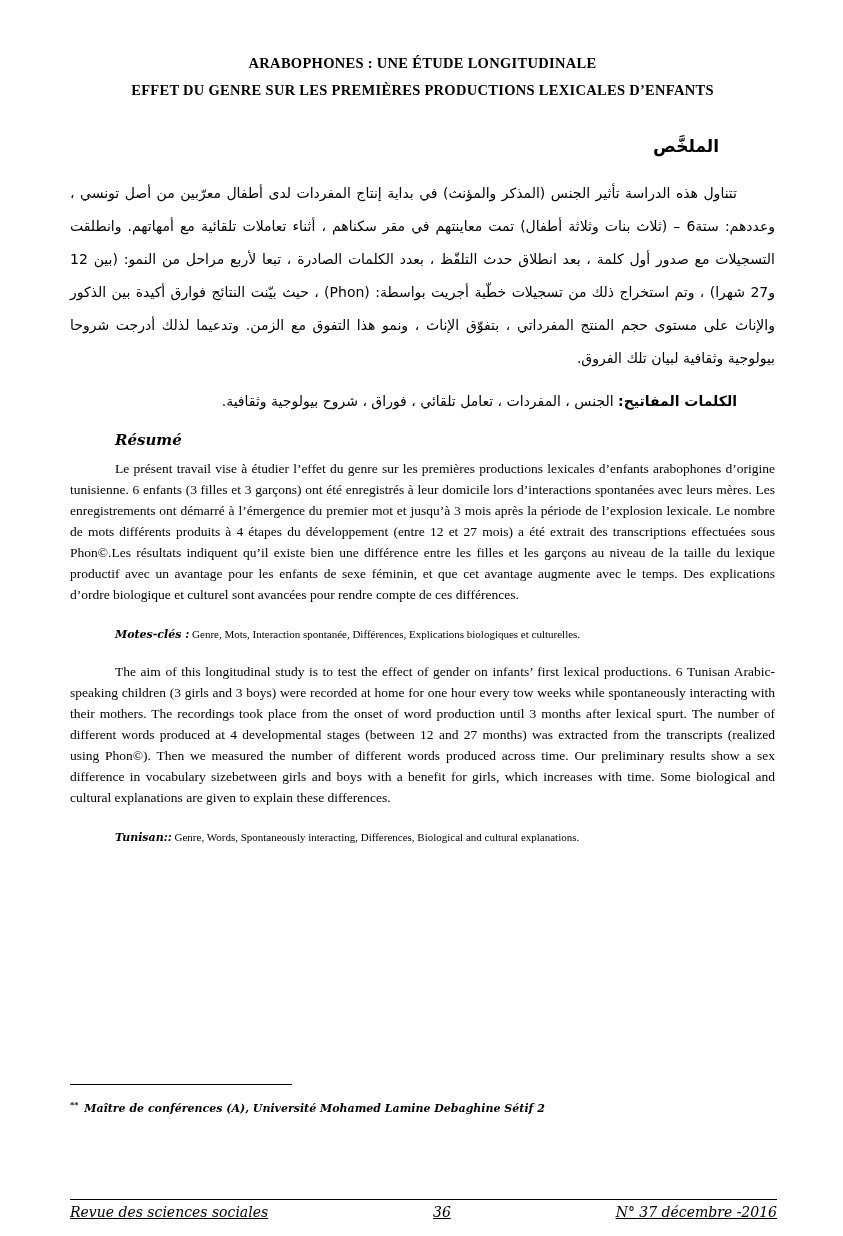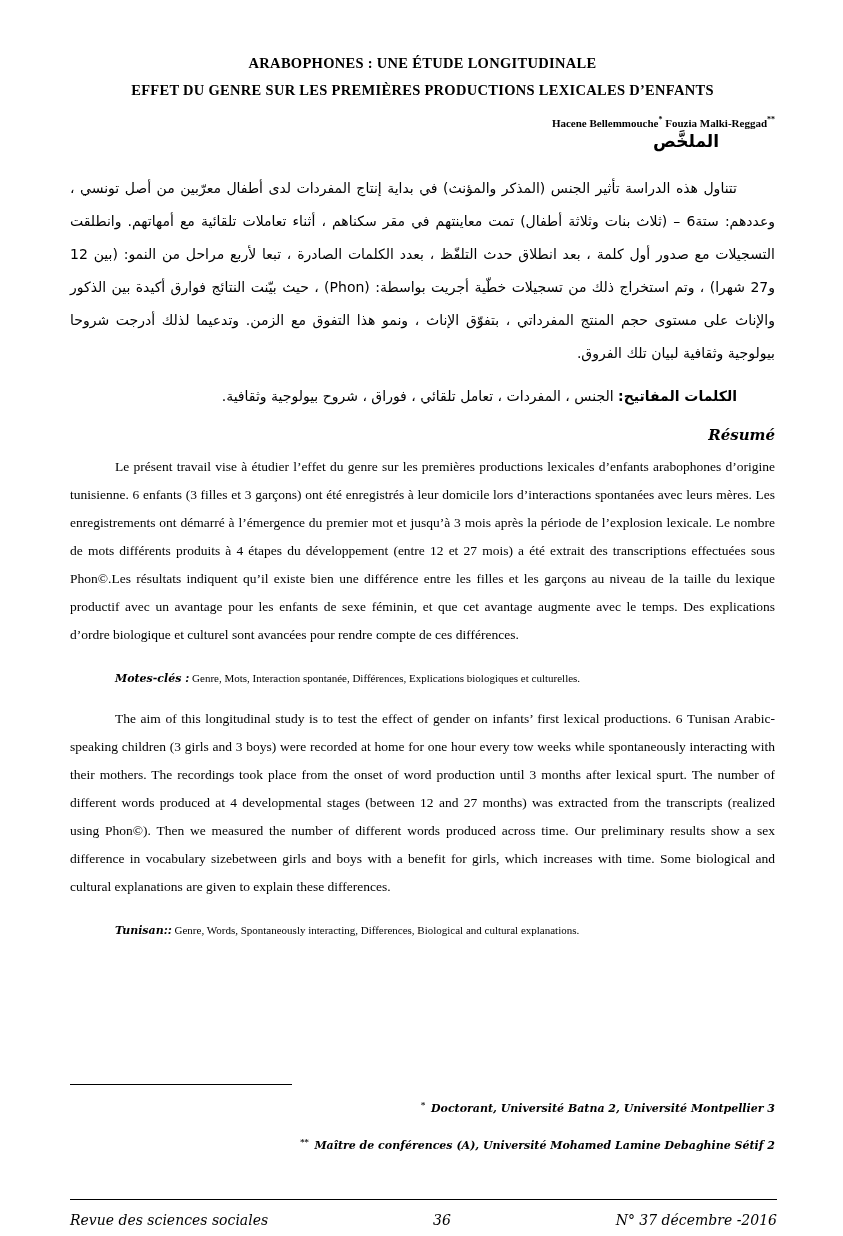--- a/index.html
+++ b/index.html
@@ -30,21 +30,21 @@
   }
   .authors sup { font-size: 8px; }
 
   
   .ar { direction: rtl; font-family: "DejaVu Sans", sans-serif; }
   .ar-heading {
     text-align: right;
     padding-right: 56px;
     font-weight: bold;
     font-size: 17px;
-    margin-top: 2px;
+    margin-top: 32px;
   }
   .ar-abstract {
     text-align: justify;
     font-size: 14px;
     line-height: 33px;
     text-indent: 38px;
     margin-top: 21px;
   }
   .ar-keywords {
     font-size: 14px;
@@ -52,31 +52,30 @@
     text-indent: 38px;
     margin-top: 8px;
   }
   .ar-keywords .label { font-weight: bold; }
 
   
   .script {
     font-family: "DejaVu Serif", serif;
     font-style: italic;
     font-weight: bold;
-    text-align: right;
   }
   .section-heading {
     font-size: 15px;
     margin: 18px 0 0 45px;
   }
 
   .para {
     text-align: justify;
     font-size: 13.5px;
-    line-height: 28px;
+    line-height: 21px;
     text-indent: 45px;
     margin-top: 9px;
   }
   .keywords-line {
     text-align: justify;
     font-size: 11px;
     line-height: 30px;
     text-indent: 45px;
     margin-top: 14px;
   }
@@ -89,41 +88,39 @@
     line-height: 26px;
     margin-top: 6px;
   }
   .footnote sup { font-size: 8px; margin-right: 2px; }
 
   
   .footer {
     position: absolute;
     left: 70px; right: 66px; top: 1199px;
     border-top: 1.5px solid #000;
-    padding-top: 12px;
+    padding-top: 4px;
     display: flex;
     justify-content: space-between;
     align-items: center;
     font-size: 14px;
+    text-decoration: underline;
   }
   .footer .f-item { font-style: italic; font-family: "DejaVu Serif", serif; }
 </style>
 </head>
 <body>
 
 <div class="content">
 
   <div class="title">
     <div>ARABOPHONES : UNE ÉTUDE LONGITUDINALE</div>
     <div>EFFET DU GENRE SUR LES PREMIÈRES PRODUCTIONS LEXICALES D’ENFANTS</div>
   </div>
 
-  <div class="authors">
-    <span>Hacene Bellemmouche</span><sup>*</sup><span> Fouzia Malki-Reggad</span><sup>**</sup>
-  </div>
 
   <div class="ar ar-heading">الملخَّص</div>
 
   <p class="ar ar-abstract">تتناول هذه الدراسة تأثير الجنس (المذكر والمؤنث) في بداية إنتاج المفردات لدى أطفال معرّبين من أصل تونسي ، وعددهم: ستة6 – (ثلاث بنات وثلاثة أطفال) تمت معاينتهم في مقر سكناهم ، أثناء تعاملات تلقائية مع أمهاتهم. وانطلقت التسجيلات مع صدور أول كلمة ، بعد انطلاق حدث التلفّظ ، بعدد الكلمات الصادرة ، تبعا لأربع مراحل من النمو: (بين 12 و27 شهرا) ، وتم استخراج ذلك من تسجيلات خطّية أجريت بواسطة: (Phon) ، حيث بيّنت النتائج فوارق أكيدة بين الذكور والإناث على مستوى حجم المنتج المفرداتي ، بتفوّق الإناث ، ونمو هذا التفوق مع الزمن. وتدعيما لذلك أدرجت شروحا بيولوجية وثقافية لبيان تلك الفروق.</p>
 
   <p class="ar ar-keywords"><span class="label">الكلمات المفاتيح:</span><span> الجنس ، المفردات ، تعامل تلقائي ، فوراق ، شروح بيولوجية وثقافية.</span></p>
 
   <div class="script section-heading">Résumé</div>
 
   <p class="para">Le présent travail vise à étudier l’effet du genre sur les premières productions lexicales d’enfants arabophones d’origine tunisienne. 6 enfants (3 filles et 3 garçons) ont été enregistrés à leur domicile lors d’interactions spontanées avec leurs mères. Les enregistrements ont démarré à l’émergence du premier mot et jusqu’à 3 mois après la période de l’explosion lexicale. Le nombre de mots différents produits à 4 étapes du développement (entre 12 et 27 mois) a été extrait des transcriptions effectuées sous Phon©.Les résultats indiquent qu’il existe bien une différence entre les filles et les garçons au niveau de la taille du lexique productif avec un avantage pour les enfants de sexe féminin, et que cet avantage augmente avec le temps. Des explications d’ordre biologique et culturel sont avancées pour rendre compte de ces différences.</p>
@@ -132,21 +129,20 @@
 
 
   <p class="para">The aim of this longitudinal study is to test the effect of gender on infants’ first lexical productions. 6 Tunisan Arabic-speaking children (3 girls and 3 boys) were recorded at home for one hour every tow weeks while spontaneously interacting with their mothers. The recordings took place from the onset of word production until 3 months after lexical spurt. The number of different words produced at 4 developmental stages (between 12 and 27 months) was extracted from the transcripts (realized using Phon©). Then we measured the number of different words produced across time. Our preliminary results show a sex difference in vocabulary sizebetween girls and boys with a benefit for girls, which increases with time. Some biological and cultural explanations are given to explain these differences.</p>
 
   <p class="keywords-line"><span class="script">Tunisan::</span><span> Genre, Words, Spontaneously interacting, Differences, Biological and cultural explanations.</span></p>
 
 </div>
 
 <div class="footnotes">
   <div class="footnote-rule"></div>
-  <div class="footnote script"><sup>*</sup><span> Doctorant, Université Batna 2, Université Montpellier 3</span></div>
   <div class="footnote script"><sup>**</sup><span> Maître de conférences (A), Université Mohamed Lamine Debaghine Sétif 2</span></div>
 </div>
 
 <div class="footer">
   <span class="f-item">Revue des sciences sociales</span>
   <span class="f-item">36</span>
   <span class="f-item">N° 37 décembre -2016</span>
 </div>
 
 </body></html>

